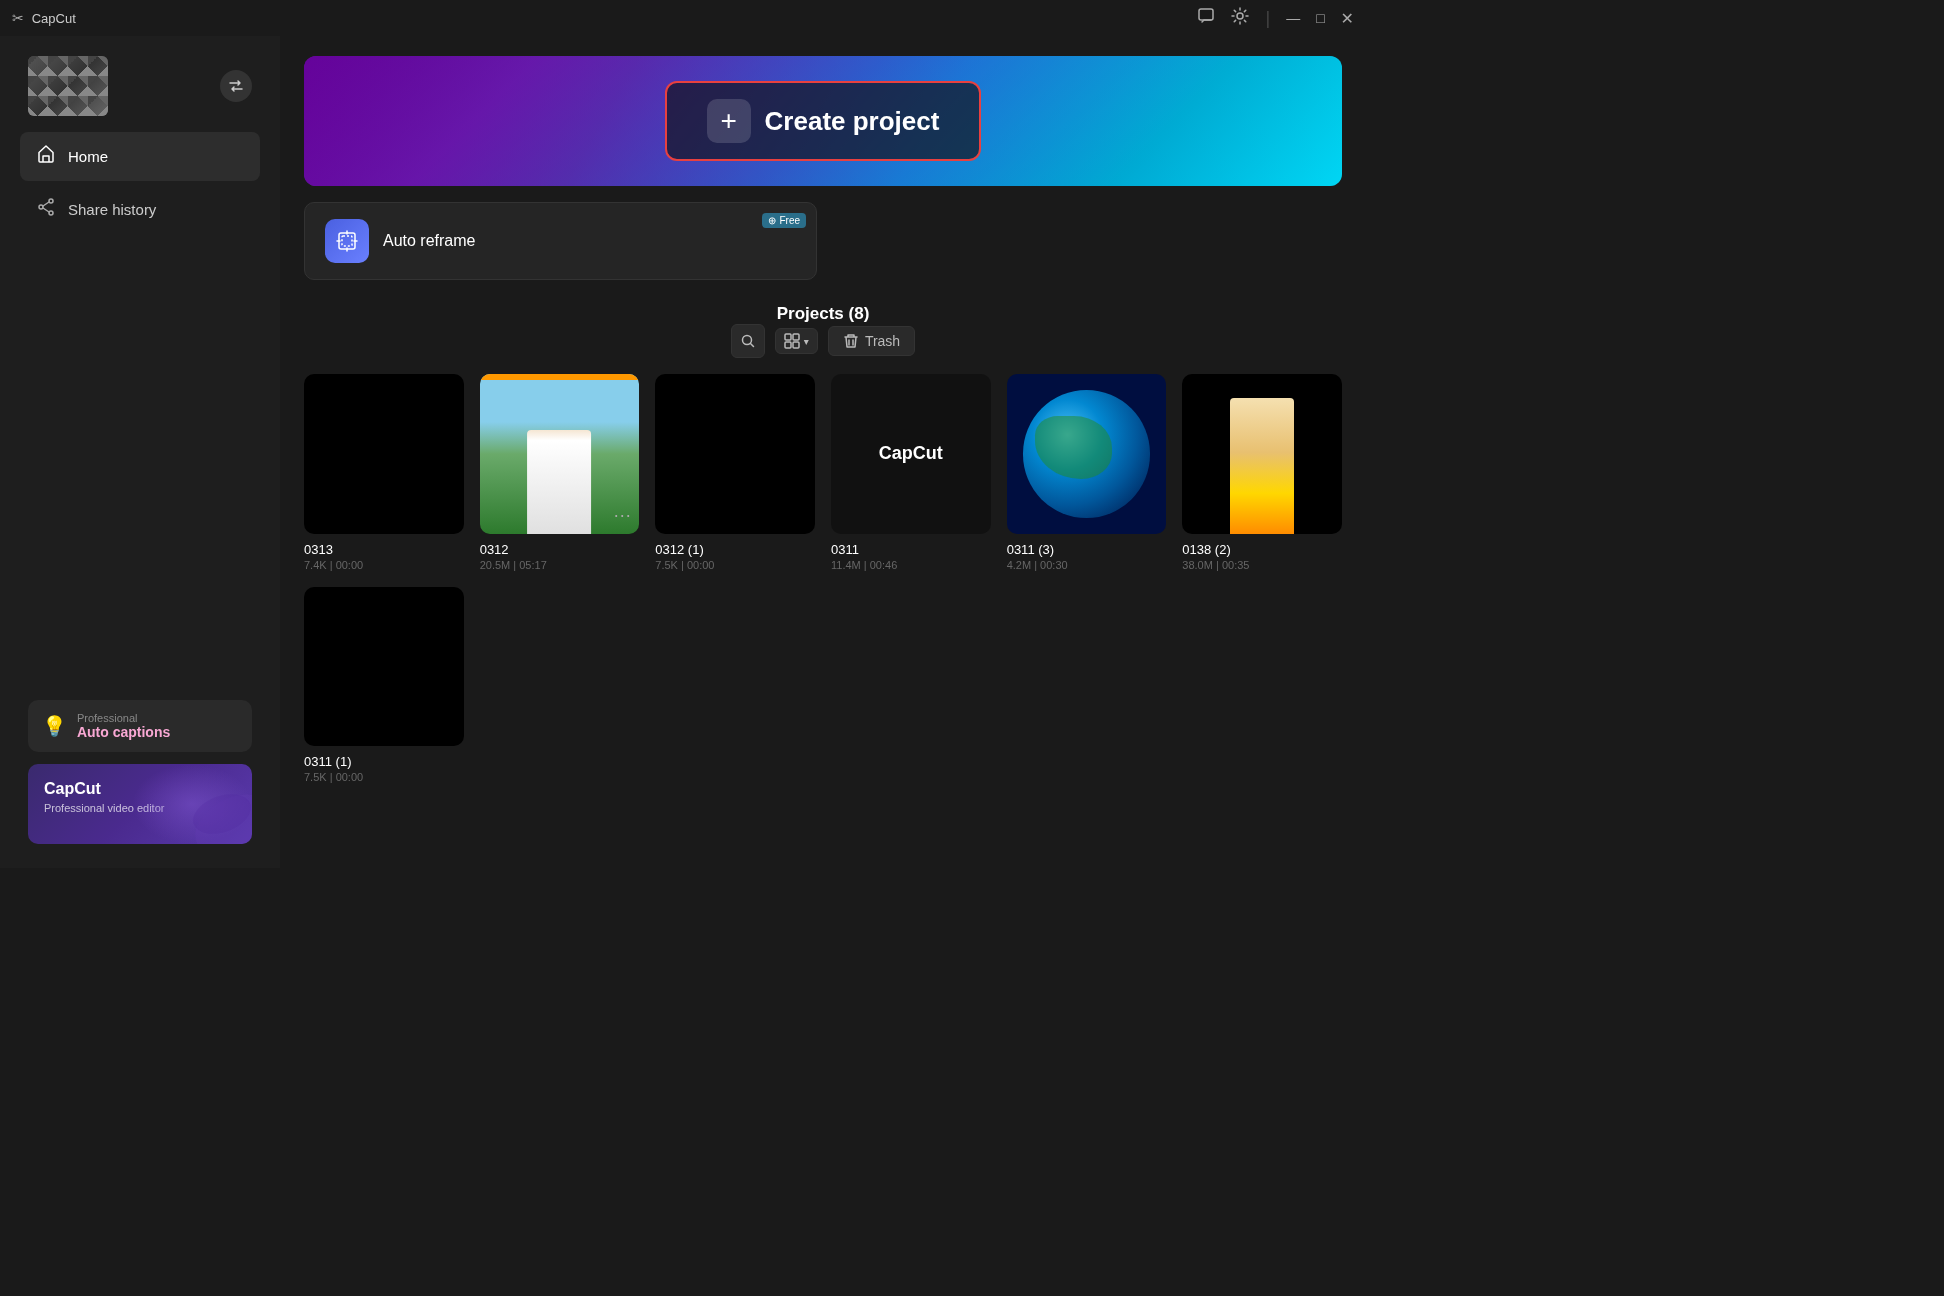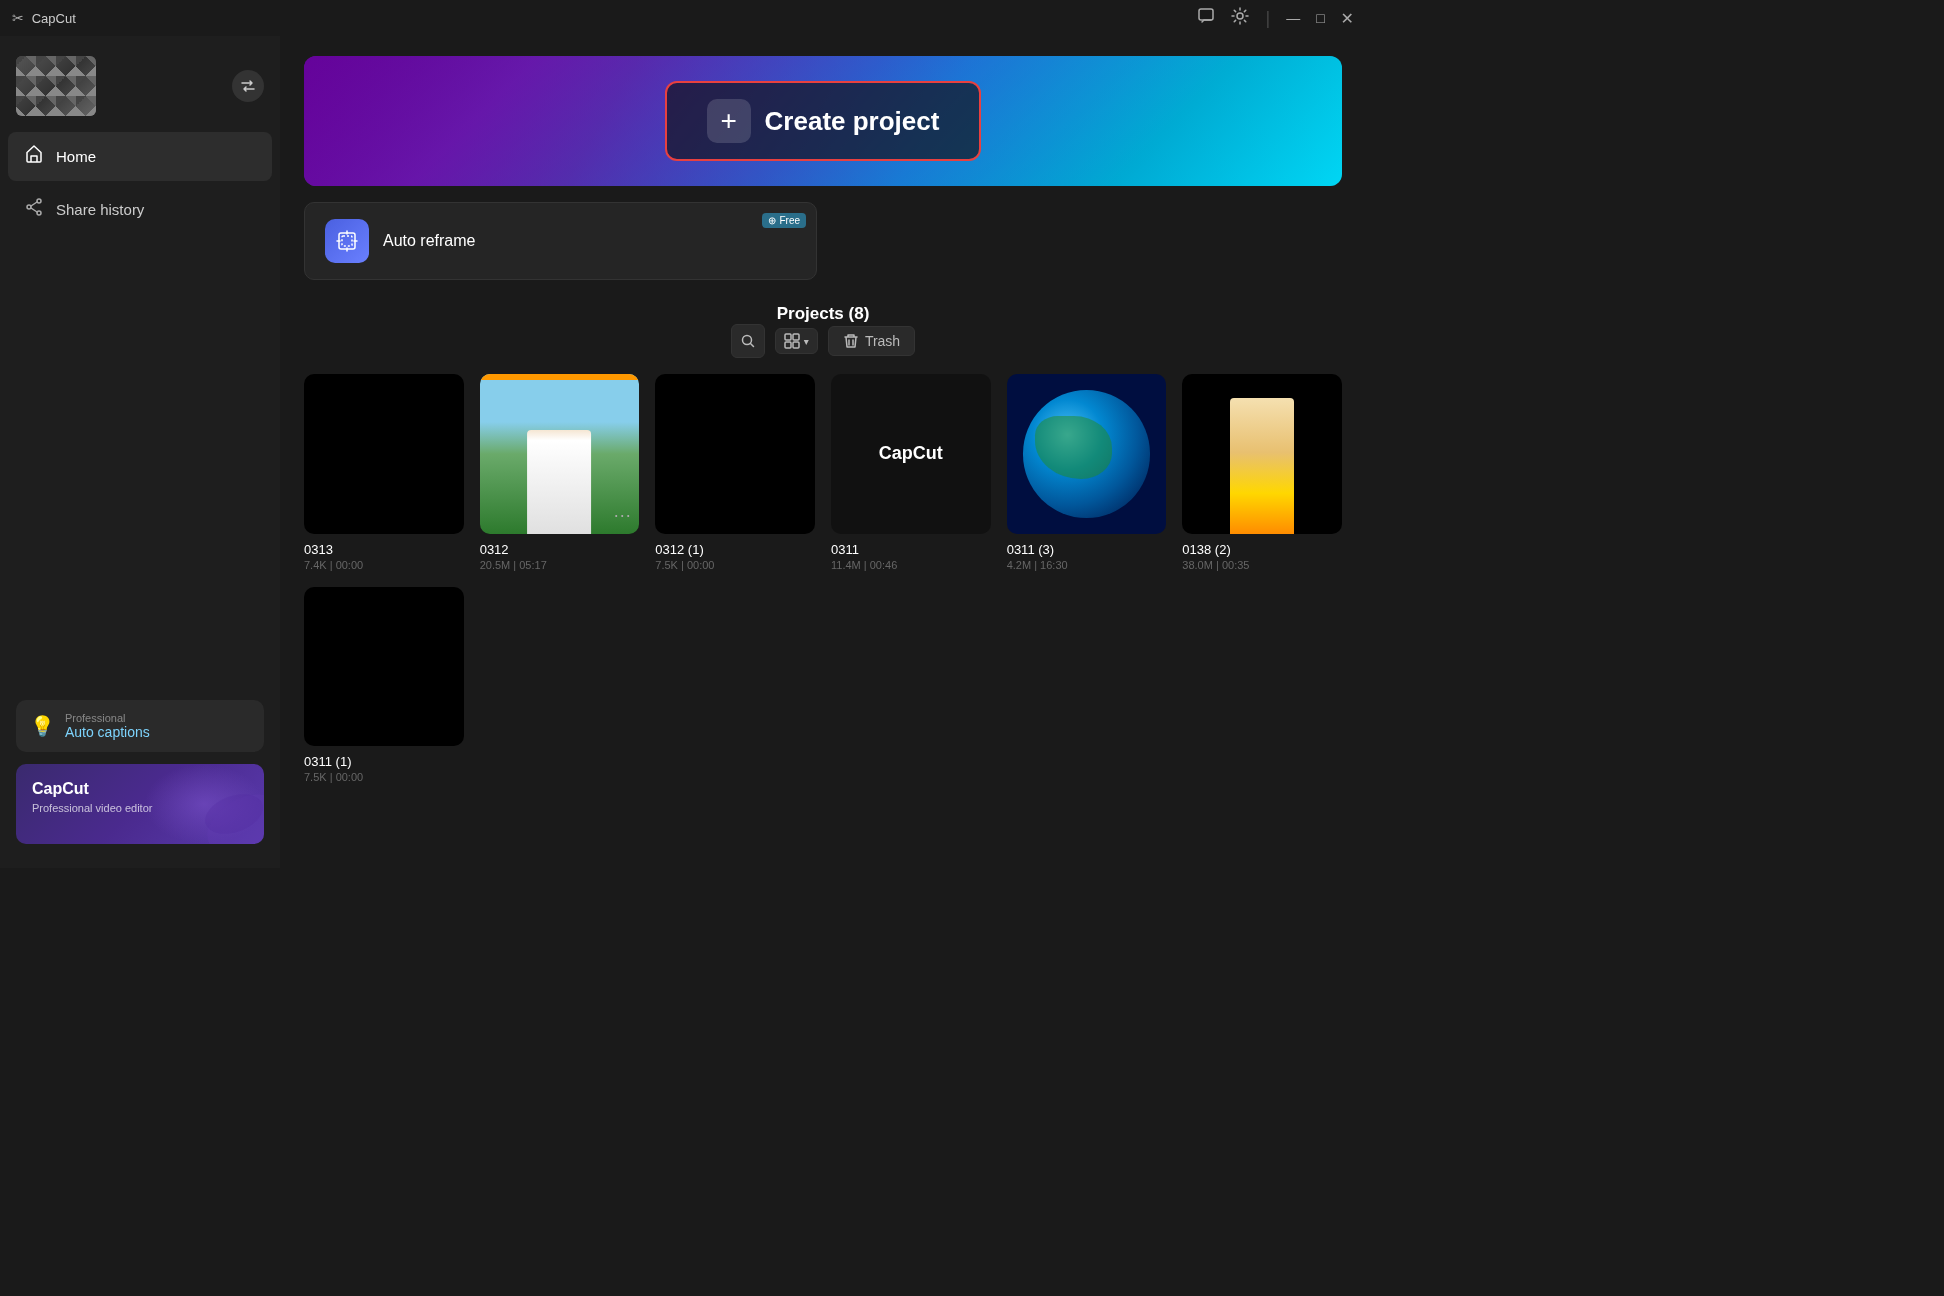--- a/index.html
+++ b/index.html
@@ -48,21 +48,21 @@
       flex: 1;
       overflow: hidden;
     }
 
     
     .sidebar {
       width: 280px;
       background: #1e1e1e;
       display: flex;
       flex-direction: column;
-      padding: 12px 0;
+      padding: 12px 12px;
       flex-shrink: 0;
     }
     .sidebar-profile {
       display: flex;
       align-items: center;
       justify-content: space-between;
       padding: 8px 16px 16px;
     }
     .profile-avatar {
       width: 80px;
@@ -143,22 +143,22 @@
     .recommended-text {
       display: flex;
       flex-direction: column;
     }
     .recommended-label {
       font-size: 11px;
       color: #888;
     }
     .recommended-title {
       font-size: 14px;
-      font-weight: 400;
-      color: #7dd3fc;
+      font-weight: 700;
+      color: #f9a8d4;
     }
     .promo-card {
       background: linear-gradient(135deg, #3a2a6e 0%, #4a2a8e 50%, #5a3aae 100%);
       border-radius: 10px;
       padding: 16px;
       position: relative;
       overflow: hidden;
       cursor: pointer;
       min-height: 80px;
     }
@@ -617,21 +617,21 @@
       </div>
 
       <div class="project-item">
         <div class="project-thumb thumb-p6" style="display:flex;align-items:center;justify-content:center;">
           <div class="thumb-p6-earth">
             <div class="thumb-p6-land"></div>
           </div>
         </div>
         <div class="project-name">0311 (3)</div>
         <div class="project-meta">
-          <span>4.2M</span> | <span>16:30</span>
+          <span>4.2M</span> | <span>00:30</span>
         </div>
       </div>
 
       <div class="project-item">
         <div class="project-thumb thumb-p7">
           <div class="thumb-p7-figure"></div>
         </div>
         <div class="project-name">0138 (2)</div>
         <div class="project-meta">
           <span>38.0M</span> | <span>00:35</span>

